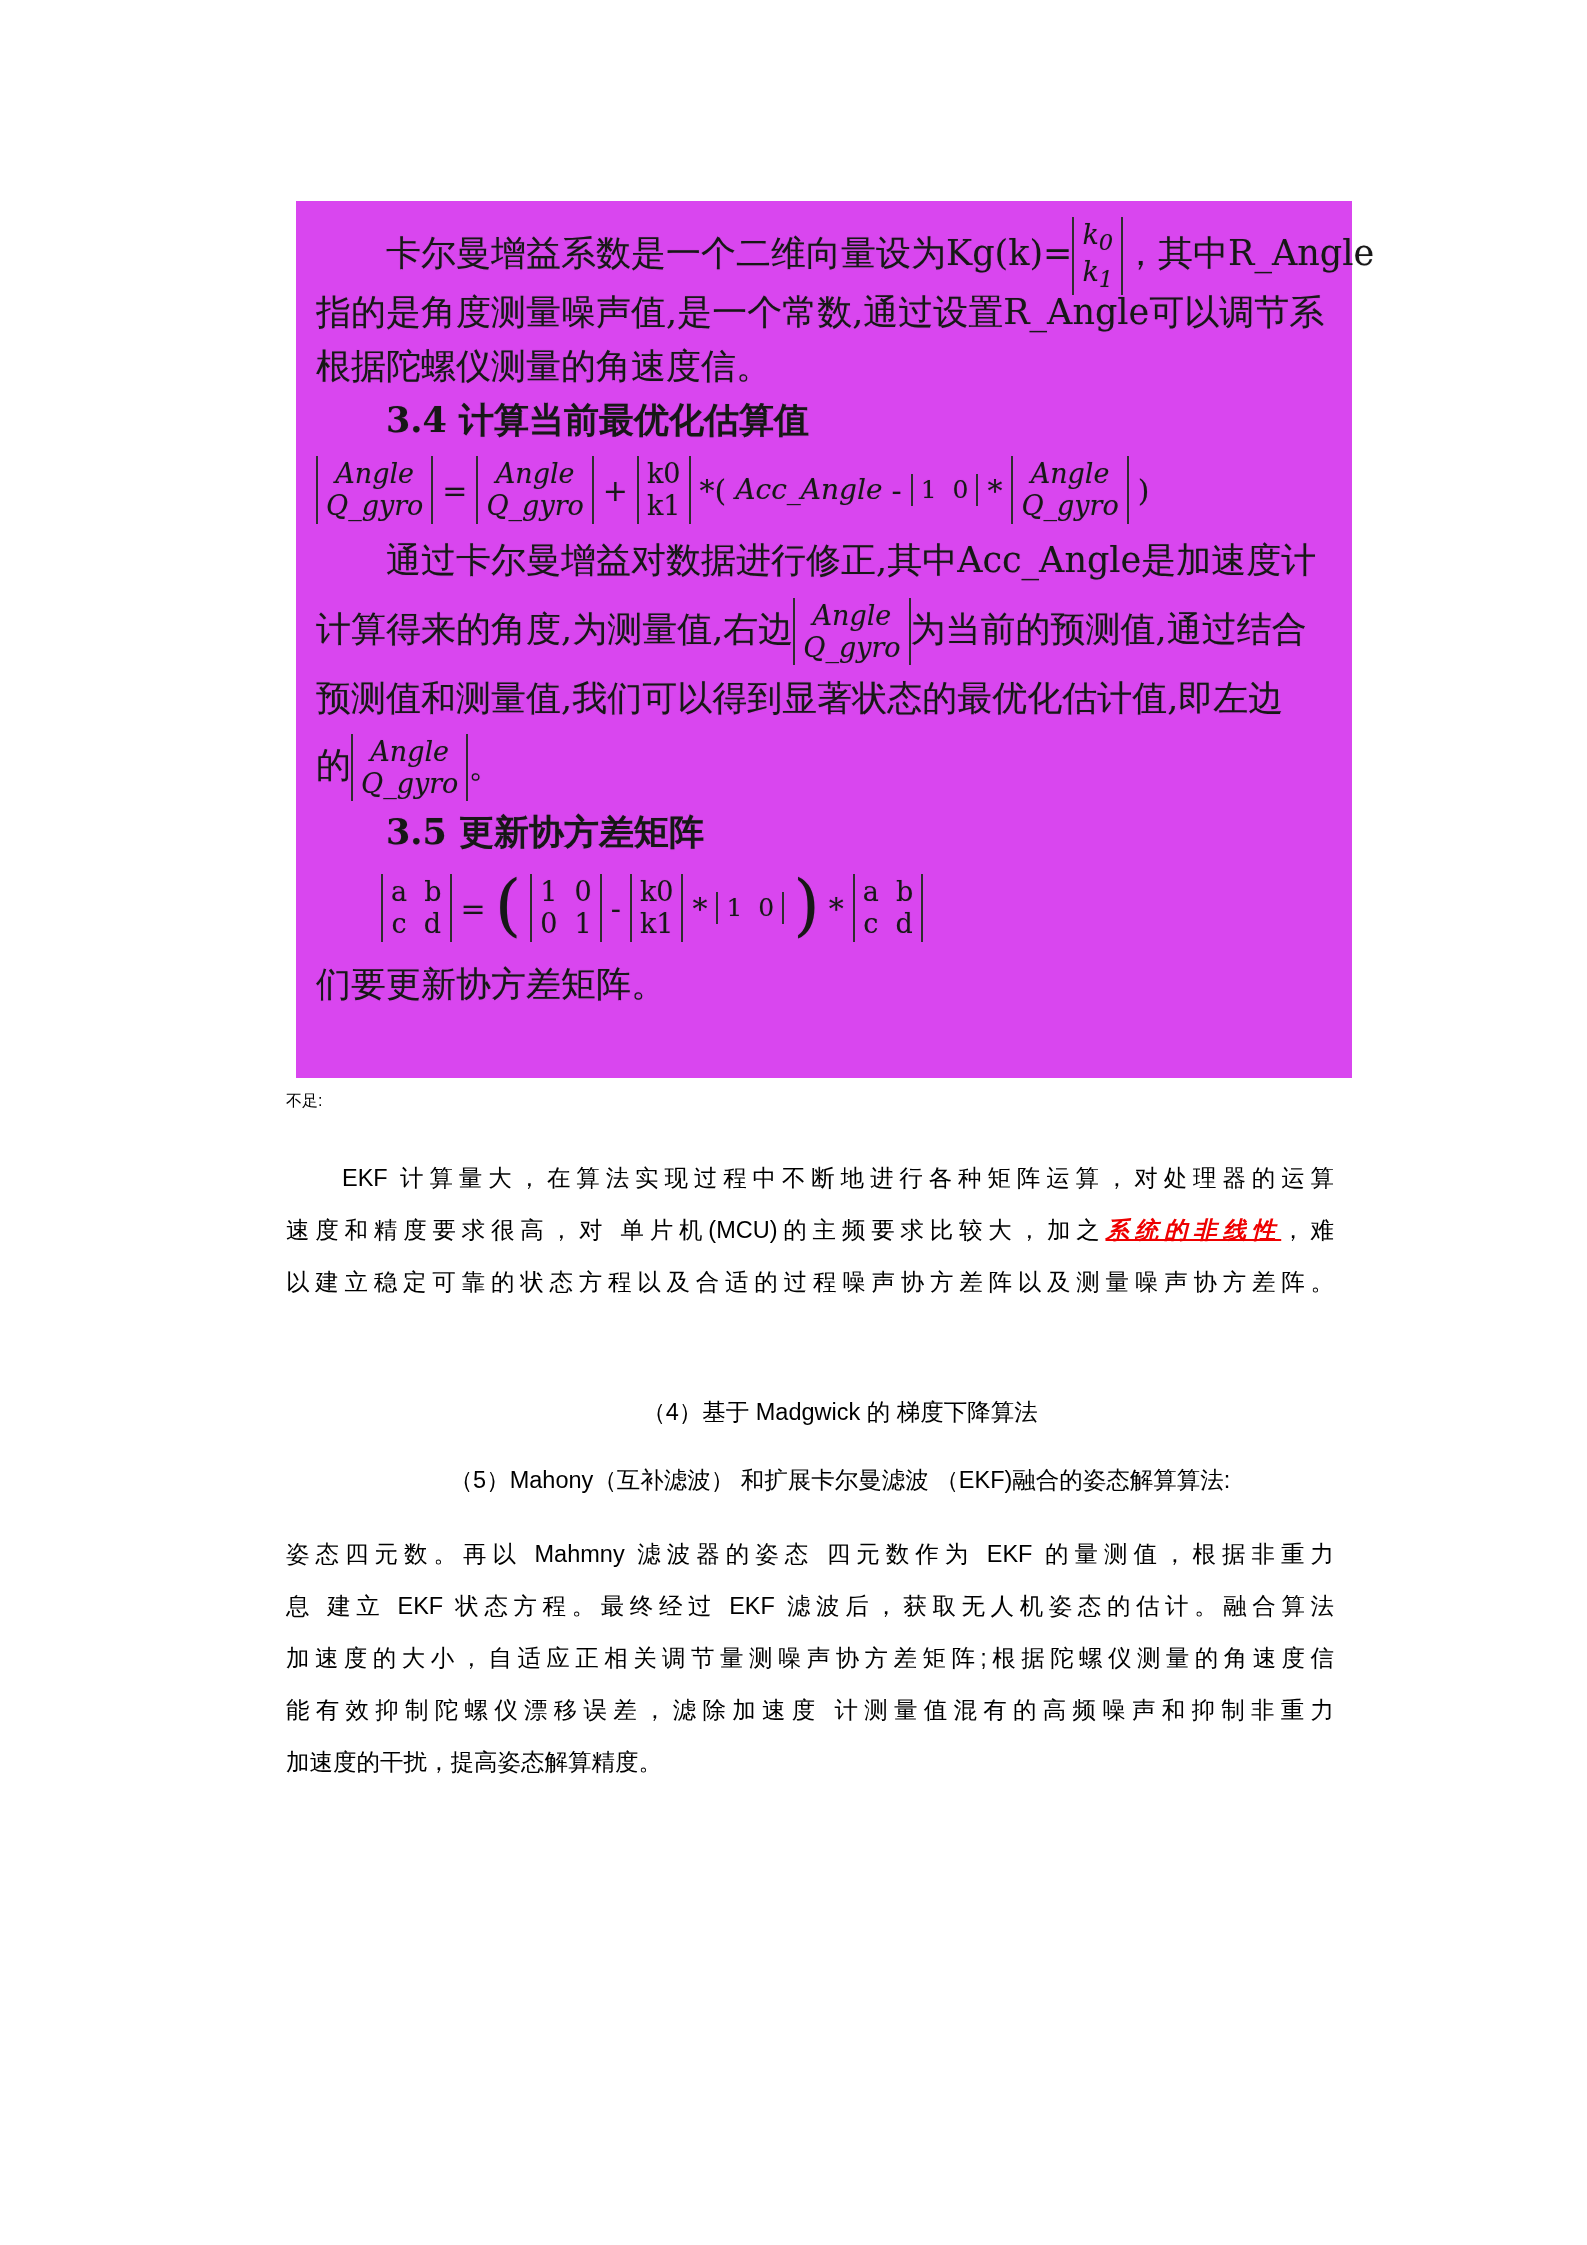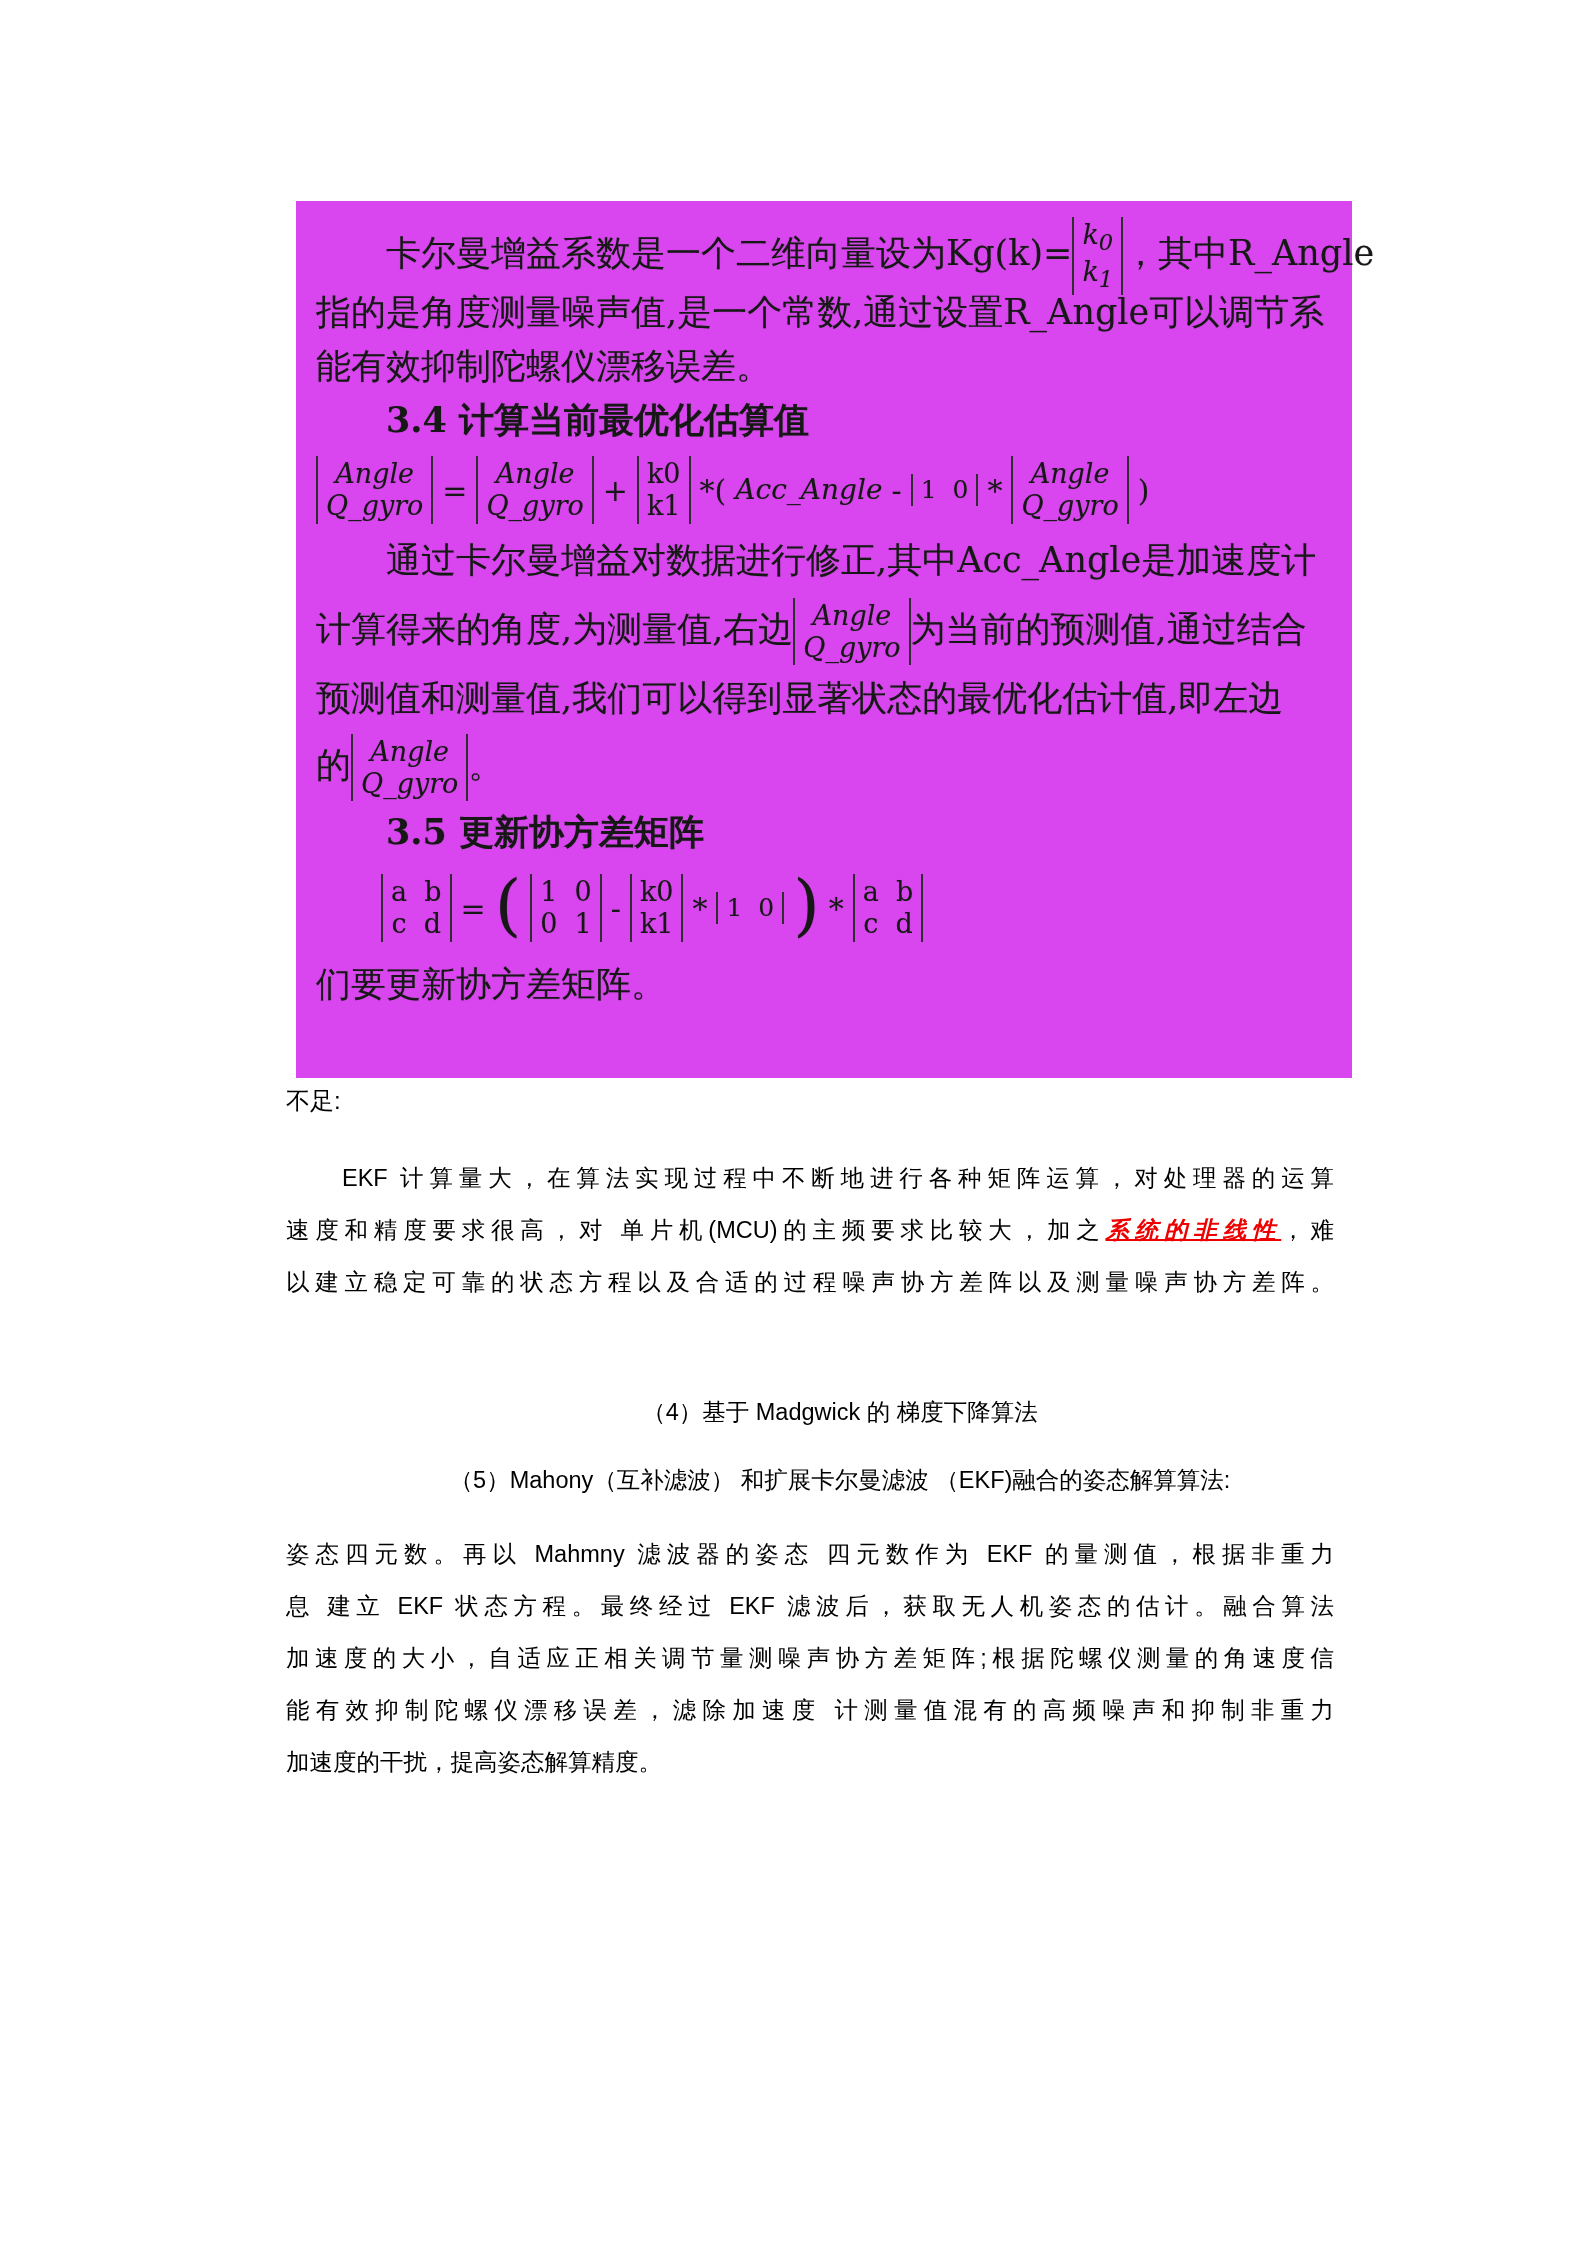--- a/index.html
+++ b/index.html
@@ -43,21 +43,21 @@
   .s-formula.f2 { height:98px; padding-left:65px; }
   .op { font-size:30px; }
   .bigp { font-size:68px; font-weight:300; line-height:.9; transform:translateY(-3px); }
 
   
   .bodytxt {
     position:absolute; left:286px; top:1086px; width:1048px;
     font-family:"Liberation Sans","DejaVu Sans",sans-serif;
     font-size:23.5px; line-height:52px; color:#000;
   }
-  .label { font-size:24px; line-height:30px; }
+  .label { font-size:16px; line-height:30px; }
   .p1 { margin-top:36px; }
   .fill { text-align:justify; text-align-last:justify; }
   .tindent { text-indent:56px; }
   .item { padding-left:60px;text-align:center; }
   .i4 { margin-top:78px; }
   .i5 { margin-top:16px; }
   .p2 { margin-top:22px; }
   .red {
     color:#ee0000; font-weight:700; font-style:italic;
     text-decoration:underline; text-decoration-thickness:2px;
@@ -71,21 +71,21 @@
   <div class="scan">
 
     <div class="s-line s-indent s-tall">
       <span>卡尔曼增益系数是一个二维向量设为Kg(k)=</span><span class="cv">
           <span class="row it"><span>k</span><sub>0</sub></span>
           <span class="row it"><span>k</span><sub>1</sub></span>
         </span><span>，其中R_Angle</span>
     </div>
 
     <div class="s-line">指的是角度测量噪声值,是一个常数,通过设置R_Angle可以调节系</div>
-    <div class="s-line">能有效抑制陀螺仪漂移误差。</div>
+    <div class="s-line">根据陀螺仪测量的角速度信。</div>
 
     <div class="s-line s-head">3.4 计算当前最优化估算值</div>
 
     <div class="s-formula">
       <span class="cv">
           <span class="row it">Angle</span>
           <span class="row it">Q_gyro</span>
         </span>
       <span class="op">=</span>
       <span class="cv">

